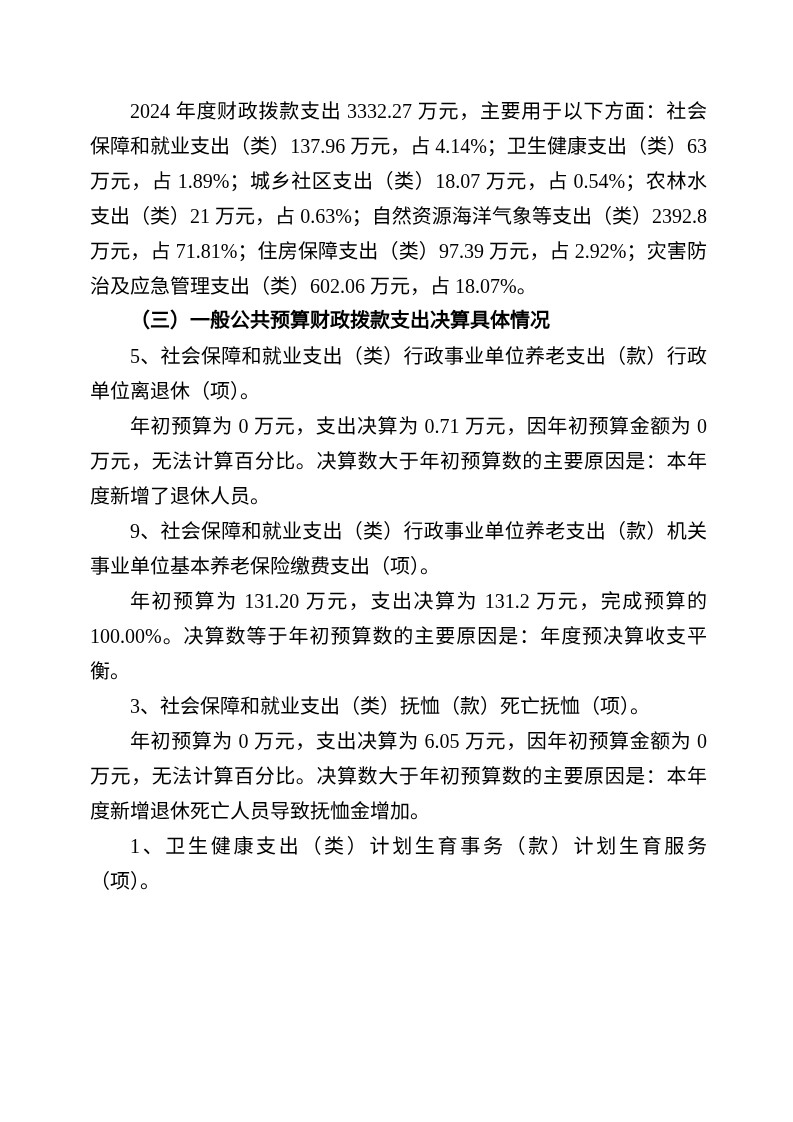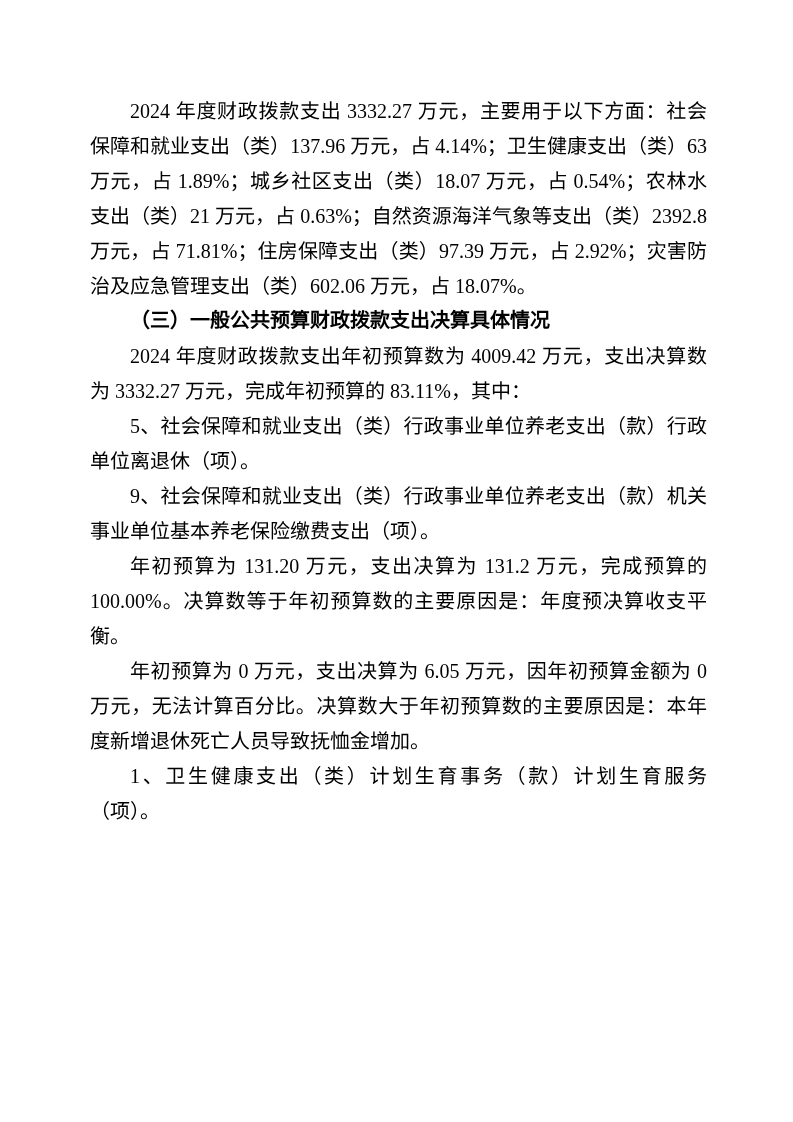--- a/index.html
+++ b/index.html
@@ -38,20 +38,21 @@
     font-size: 20px;
   }
 </style>
 </head>
 <body>
 
 <div class="page">
   <div class="content" id="document-content">
       <p class="body">2024 年度财政拨款支出 3332.27 万元，主要用于以下方面：社会保障和就业支出（类）137.96 万元，占 4.14%；卫生健康支出（类）63 万元，占 1.89%；城乡社区支出（类）18.07 万元，占 0.54%；农林水支出（类）21 万元，占 0.63%；自然资源海洋气象等支出（类）2392.8 万元，占 71.81%；住房保障支出（类）97.39 万元，占 2.92%；灾害防治及应急管理支出（类）602.06 万元，占 18.07%。</p>
       <p class="heading">（三）一般公共预算财政拨款支出决算具体情况</p>
-      <p class="body">2024 年度财政拨款支出年初预算数为 4009.42 万元，支出决算数为 3332.27 万元，完成年初预算的 83.11%，其中：</p>
       <p class="body">5、社会保障和就业支出（类）行政事业单位养老支出（款）行政单位离退休（项）。</p>
+      <p class="body">年初预算为 0 万元，支出决算为 0.71 万元，因年初预算金额为 0 万元，无法计算百分比。决算数大于年初预算数的主要原因是：本年度新增了退休人员。</p>
       <p class="body">9、社会保障和就业支出（类）行政事业单位养老支出（款）机关事业单位基本养老保险缴费支出（项）。</p>
       <p class="body">年初预算为 131.20 万元，支出决算为 131.2 万元，完成预算的 100.00%。决算数等于年初预算数的主要原因是：年度预决算收支平衡。</p>
+      <p class="body">3、社会保障和就业支出（类）抚恤（款）死亡抚恤（项）。</p>
       <p class="body">年初预算为 0 万元，支出决算为 6.05 万元，因年初预算金额为 0 万元，无法计算百分比。决算数大于年初预算数的主要原因是：本年度新增退休死亡人员导致抚恤金增加。</p>
       <p class="body">1、卫生健康支出（类）计划生育事务（款）计划生育服务（项）。</p>
     </div>
 </div>
 
 </body></html>

